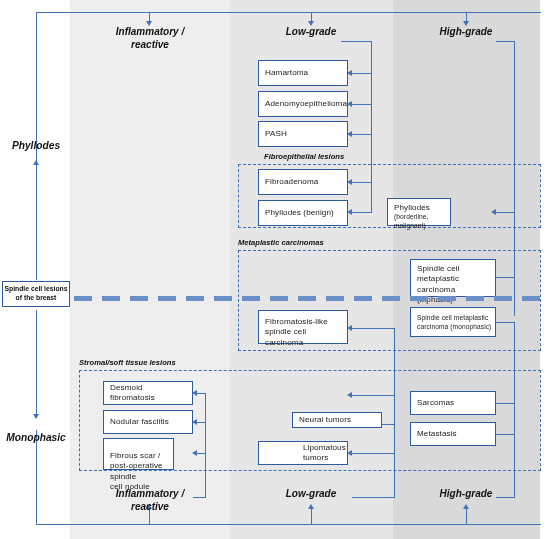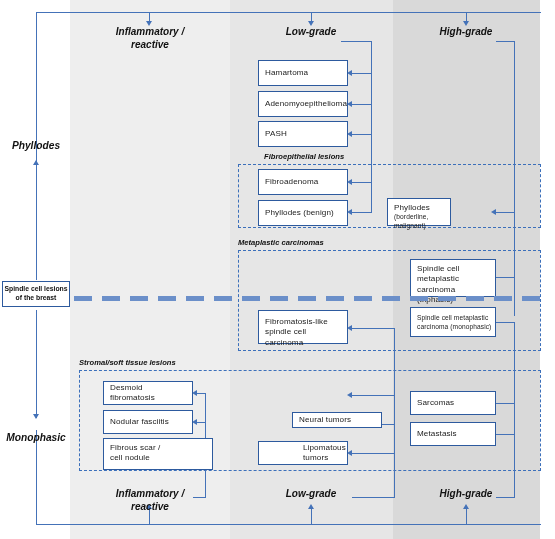--- a/index.html
+++ b/index.html
@@ -228,22 +228,23 @@
     <div>Fibromatosis-like</div>
     <div>spindle cell carcinoma</div>
   </div>
   <div class="node small" style="left:410px;top:307px;width:86px;height:30px;display:block;padding-top:6px;">
     <div>Spindle cell metaplastic</div>
     <div>carcinoma (monophasic)</div>
   </div>
 
   <div class="node" style="left:103px;top:381px;width:90px;height:24px;">Desmoid fibromatosis</div>
   <div class="node" style="left:103px;top:410px;width:90px;height:24px;">Nodular fasciitis</div>
-  <div class="node" style="left:103px;top:438px;width:110px;height:32px;display:block;padding-top:4px;">
+  <div class="node" style="left:103px;top:438px;width:71px;height:32px;display:block;padding-top:12px;">
     <div>Fibrous scar /</div>
+    <div>post-operative spindle</div>
     <div>cell nodule</div>
   </div>
 
   <div class="node" style="left:258px;top:412px;width:90px;height:16px;margin-left:34px;">Neural tumors</div>
   <div class="node" style="left:258px;top:441px;width:90px;height:24px;padding-left:44px;">Lipomatous tumors</div>
 
   <div class="node" style="left:410px;top:391px;width:86px;height:24px;">Sarcomas</div>
   <div class="node" style="left:410px;top:422px;width:86px;height:24px;">Metastasis</div>
 
   <div class="divider" style="left:74px;top:296px;width:468px;"></div>

